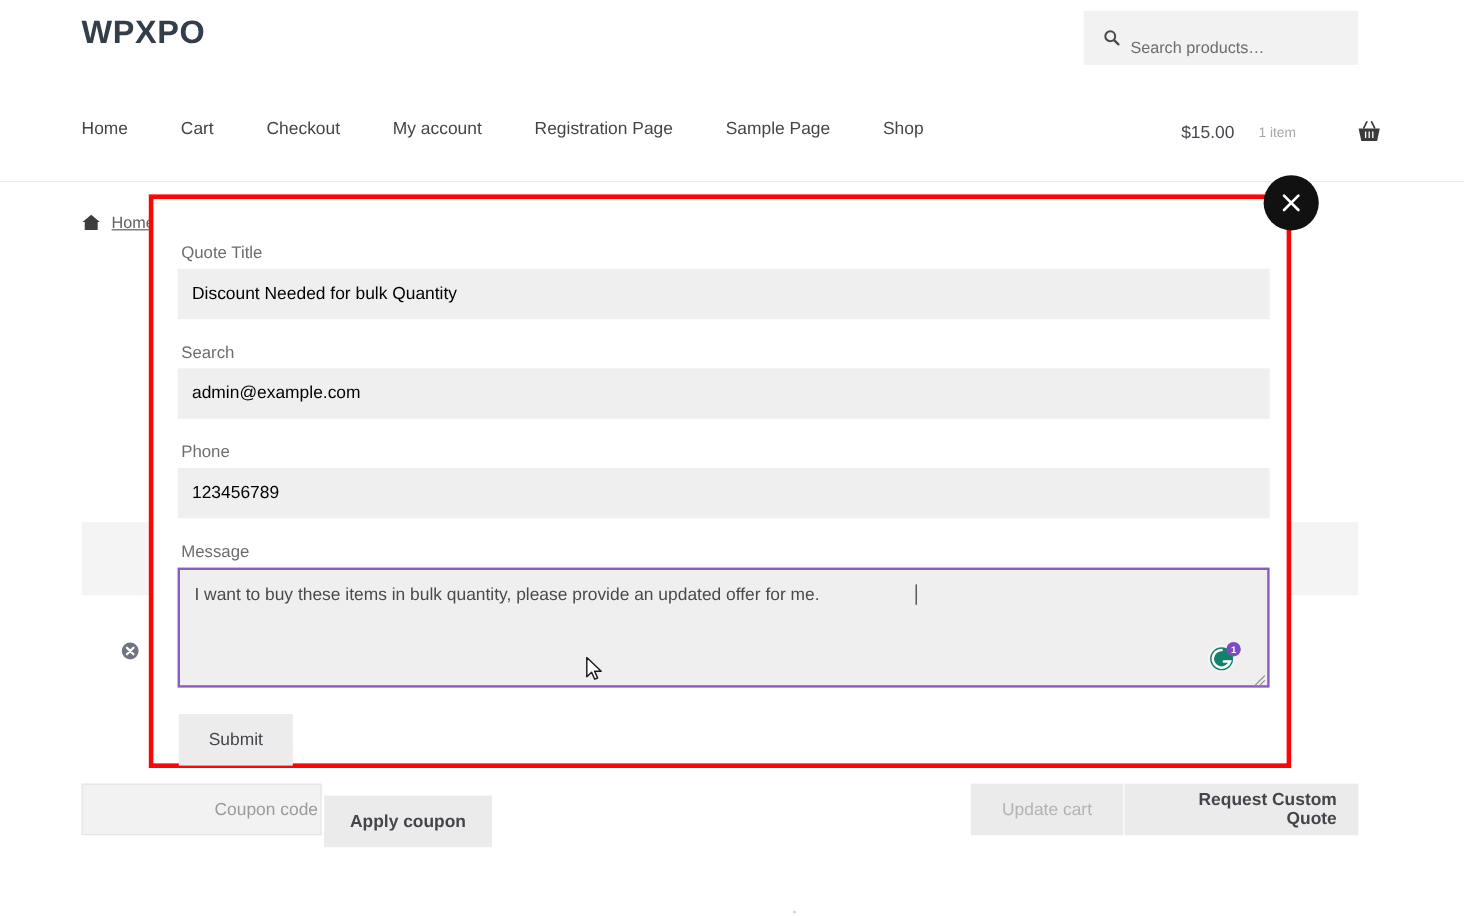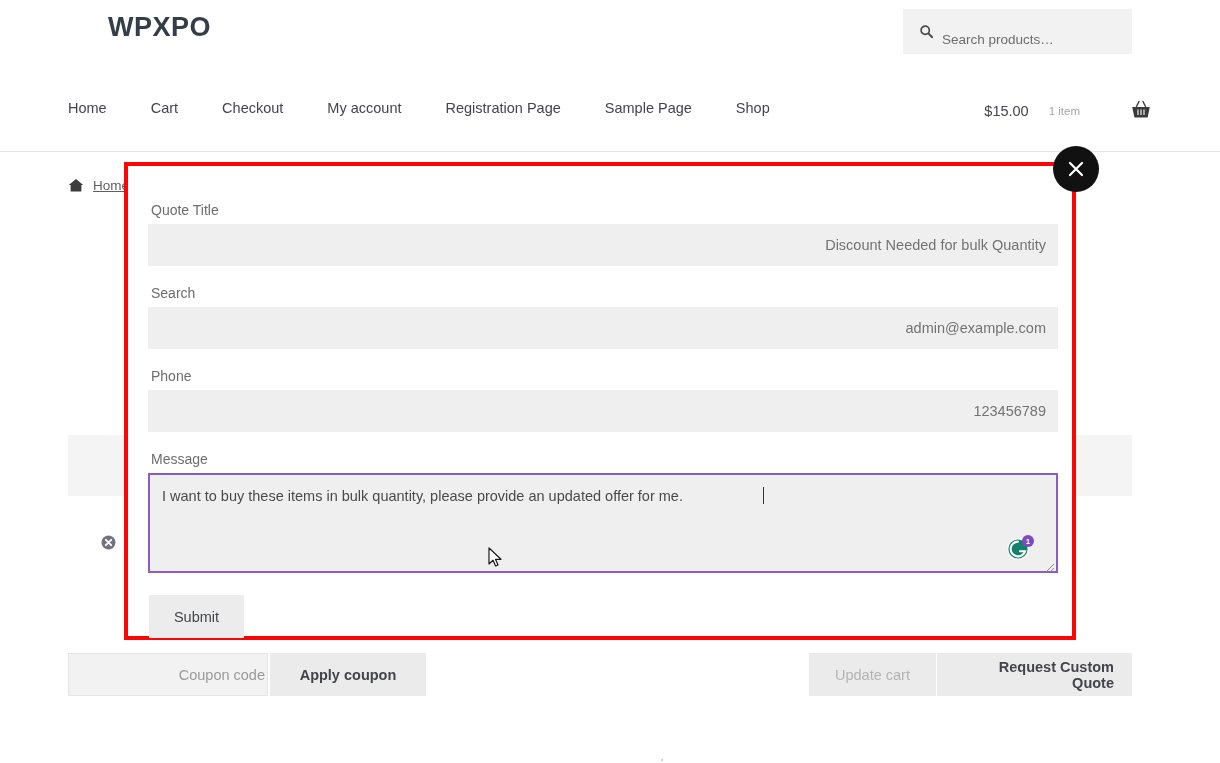--- a/index.html
+++ b/index.html
@@ -27,21 +27,20 @@
     box-sizing: border-box;
   }
   .logo {
     position: absolute;
     left: 68px;
     top: 12px;
     font-size: 27px;
     font-weight: bold;
     letter-spacing: 0.5px;
     color: #333e48;
-    margin-left: 40px;
   }
   .search-box {
     position: absolute;
     left: 903px;
     top: 9px;
     width: 229px;
     height: 45px;
     background: #f2f2f2;
     border: none;
     box-sizing: border-box;
@@ -181,22 +180,22 @@
     background: #ebebeb;
     font-family: "Liberation Sans", sans-serif;
     font-size: 14.5px;
     color: #43454b;
     cursor: pointer;
     padding: 0 18px;
     box-sizing: border-box;
   }
   .btn-apply-coupon {
     position: absolute;
-    left: 202px; top: 0;
-    width: 156px;
+    left: 202px; top: 10px;
+    width: 140px;
     font-weight: bold;
   }
   .btn-update-cart {
     position: absolute;
     right: 196px; top: 0;
     width: 127px;
     color: #b3b3b3;
     font-weight: normal;
     background: #ebebeb;
     cursor: default;
@@ -254,23 +253,22 @@
     display: block;
     width: 910px;
     height: 42px;
     background: #efefef;
     border: none;
     outline: none;
     box-sizing: border-box;
     padding: 0 12px;
     font-family: "Liberation Sans", sans-serif;
     font-size: 14.5px;
-    color: #737373;
+    color: #000000;
     margin-bottom: 19px;
-    text-align: right;
   }
   .field-textarea-wrap {
     position: relative;
     width: 910px;
     margin-bottom: 22px;
   }
   .field-textarea {
     display: block;
     width: 910px;
     height: 100px;

